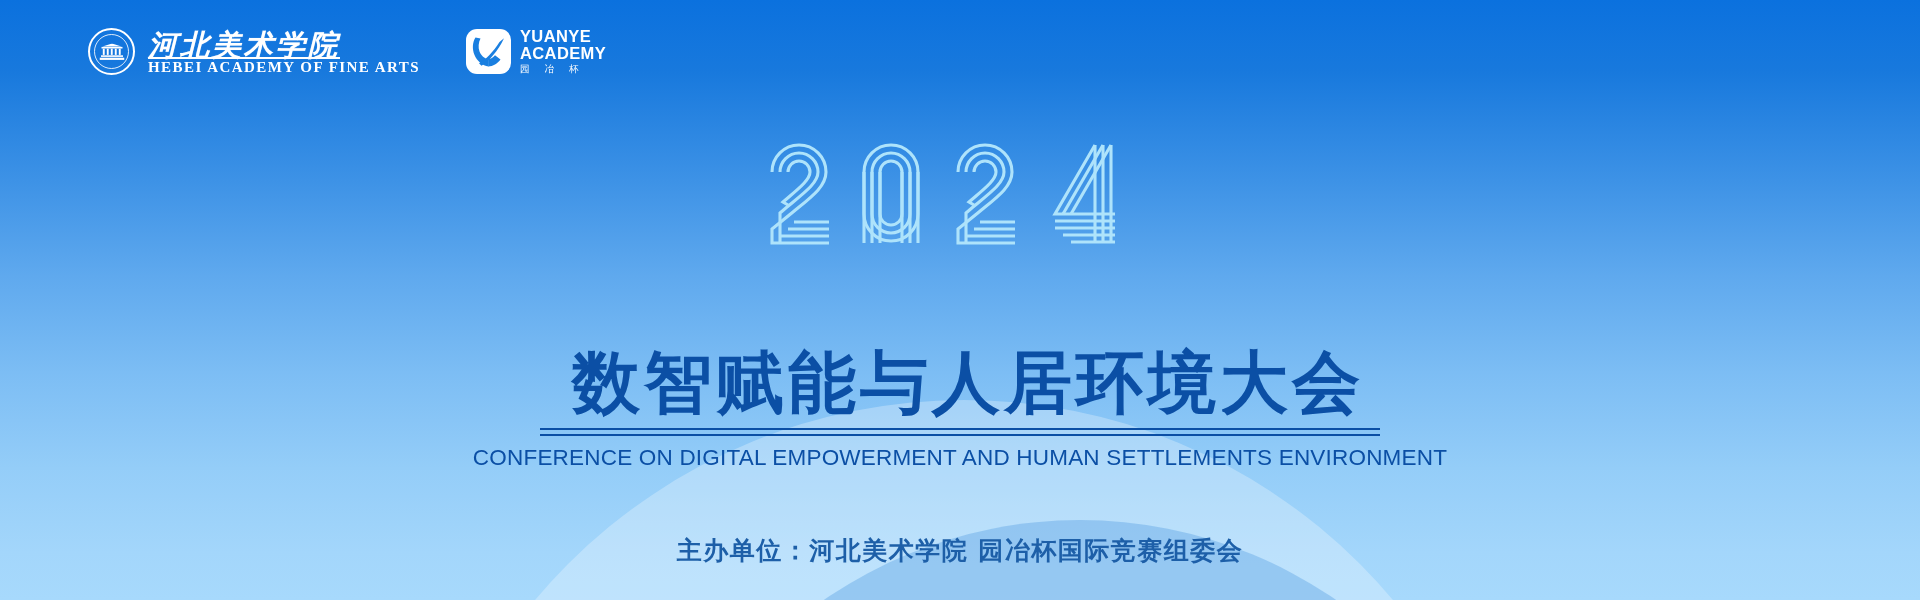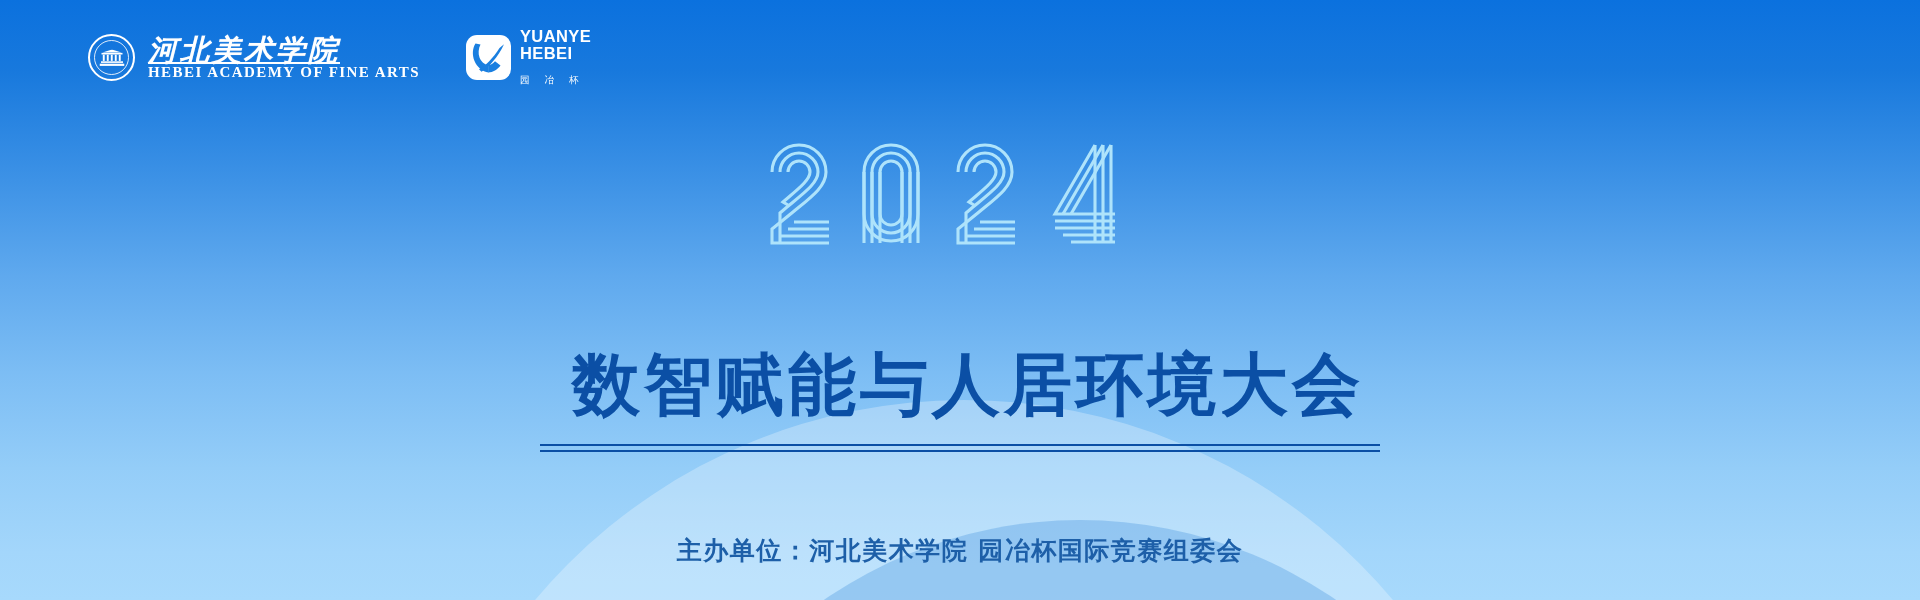--- a/index.html
+++ b/index.html
@@ -76,39 +76,39 @@
     font-size:16.5px;font-weight:700;color:#ffffff;letter-spacing:.4px;
     line-height:17px;
   }
   .yuanye-l2{
     font-size:16.5px;font-weight:700;color:#ffffff;letter-spacing:.4px;
     line-height:17px;
   }
   .yuanye-l3{
     font-family:"DejaVu Sans","Liberation Sans",sans-serif;
     font-size:9.5px;color:#ffffff;letter-spacing:6px;line-height:12px;
-    margin-top:12px;white-space:nowrap;
+    margin-top:1px;white-space:nowrap;
   }
 
   
   #year-wrap{
     position:absolute;left:0;right:0;top:132px;
     display:flex;justify-content:center;
   }
   #year-svg{display:block;}
 
   
   #title-block{
     position:absolute;left:0;right:0;top:336px;text-align:center;
   }
   #main-title{
-    font-family:Liberation Mono, monospace;
+    font-family:Liberation Sans, sans-serif;
     font-size:68px;font-weight:700;color:#0b4fa5;
     letter-spacing:4px;line-height:78px;white-space:nowrap;
-    margin:15px;
+    margin:7px;
     padding-left:16px;
   }
   #rule-group{
     width:840px;margin:7px auto 0;
   }
   #rule-group .r{height:2px;background:#0b4fa5;}
   #rule-group .gap{height:4px;}
   #sub-title{
     font-family:"Liberation Sans","DejaVu Sans",sans-serif;
     font-size:22.5px;font-weight:400;color:#0b4fa5;
@@ -156,21 +156,21 @@
     <div class="yuanye-logo">
       <div class="yuanye-mark">
         <svg viewBox="0 0 45 45" width="45" height="45" aria-hidden="true">
           <path d="M9.5 8.5 C6.5 13 6.0 20 8.5 26 C11.0 32 16.5 36.5 22.5 37.5 L22.5 30.5 C18.5 29.5 15.0 26.5 13.5 22.5 C12.0 18.2 12.5 13.5 14.5 9.5 Z" fill="#1a7fe0"></path>
           <path d="M13.0 34.2 C19.5 30.5 27.0 23.5 33.5 13.0 L38.0 9.2 C32.0 22.0 23.5 31.5 15.5 36.8 Z" fill="#1a7fe0"></path>
           <path d="M22.2 30.0 L22.2 37.6 C27.0 37.2 31.5 34.5 34.5 30.5 L29.0 26.2 C27.2 28.4 24.9 29.8 22.2 30.0 Z" fill="#1a7fe0"></path>
         </svg>
       </div>
       <div class="yuanye-text">
         <div class="yuanye-l1">YUANYE</div>
-        <div class="yuanye-l2">HEBEI</div>
+        <div class="yuanye-l2">ACADEMY</div>
         <div class="yuanye-l3">园 冶 杯</div>
       </div>
     </div>
 
   </div>
 
   <div id="year-wrap">
     <svg id="year-svg" width="390" height="125" viewBox="0 0 390 125" aria-hidden="true">
       <defs>
 
@@ -227,17 +227,18 @@
     </svg>
   </div>
 
   <div id="title-block">
     <h1 id="main-title">数智赋能与人居环境大会</h1>
     <div id="rule-group">
       <div class="r"></div>
       <div class="gap"></div>
       <div class="r"></div>
     </div>
+    <div id="sub-title">CONFERENCE ON DIGITAL EMPOWERMENT AND HUMAN SETTLEMENTS ENVIRONMENT</div>
   </div>
 
   <div id="organizer">主办单位：河北美术学院  园冶杯国际竞赛组委会</div>
 
 </div>
 
 </body></html>

